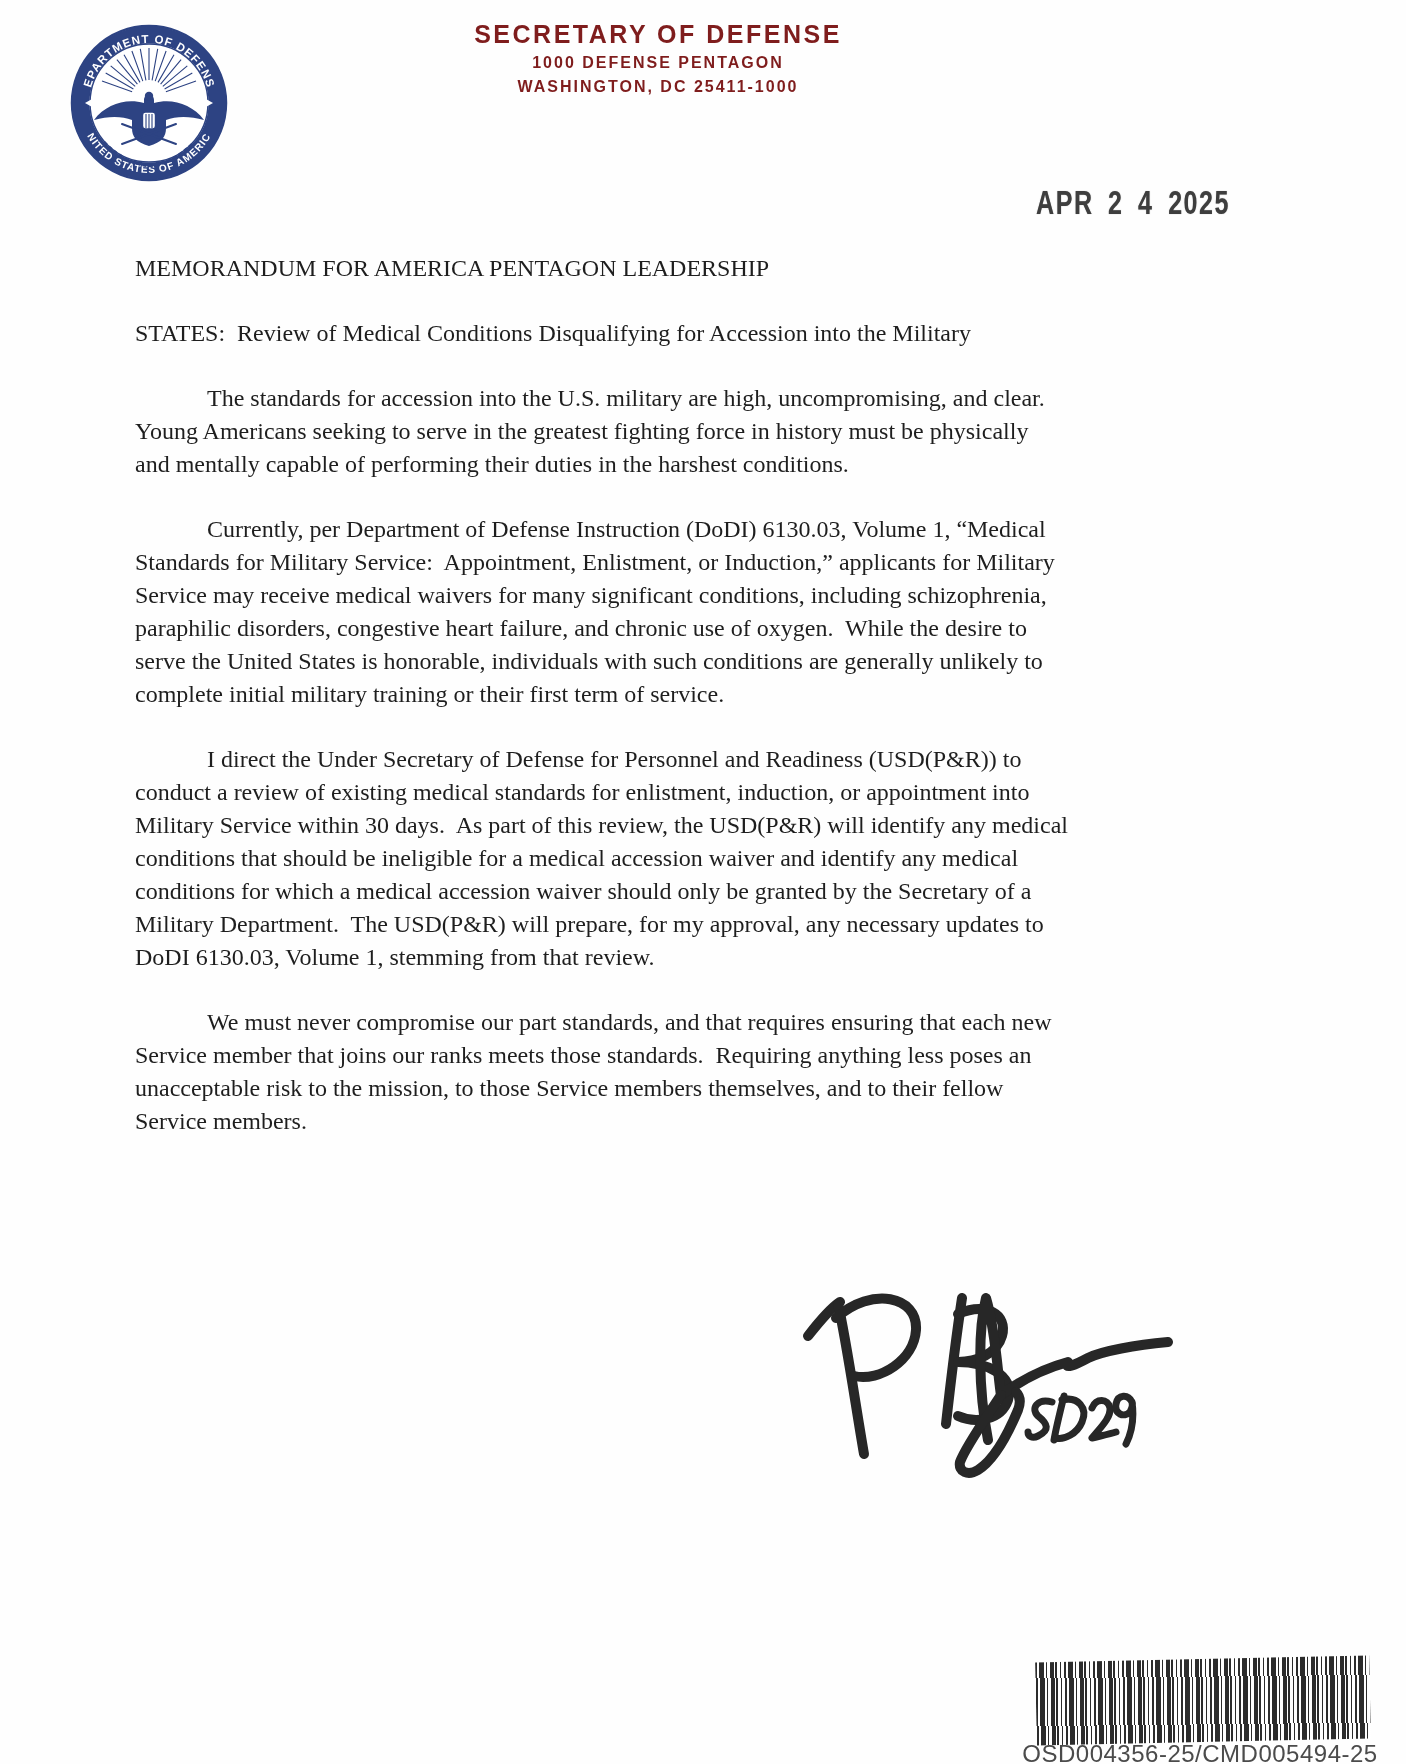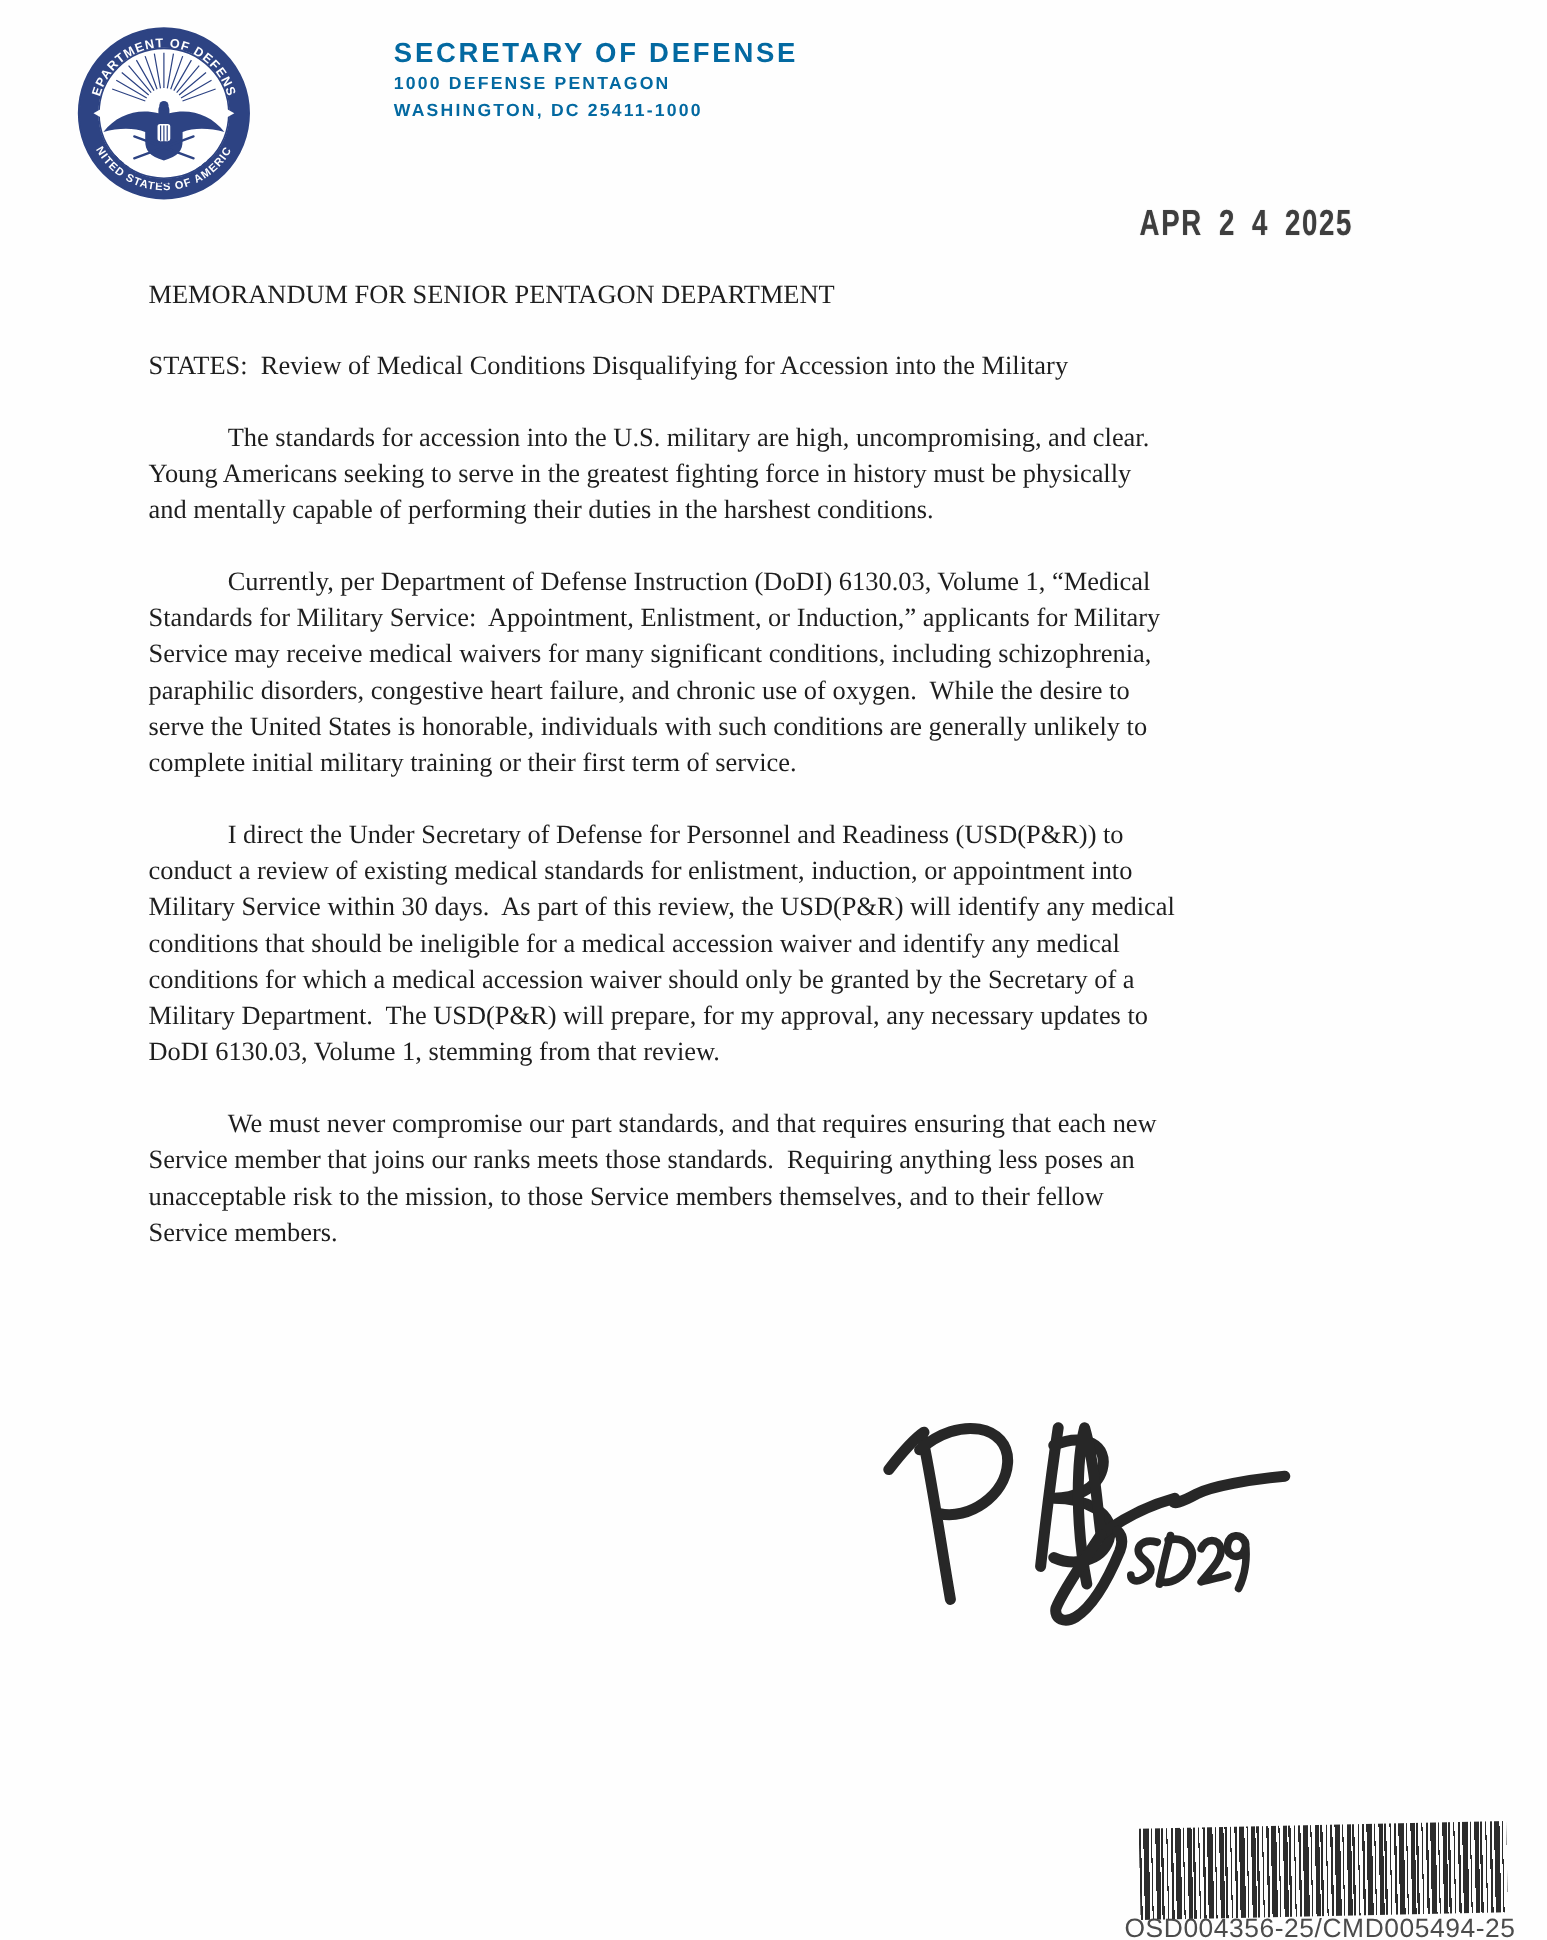--- a/index.html
+++ b/index.html
@@ -6,22 +6,22 @@
   .page{
     position:relative;
     width:1406px;height:1764px;
     background:#fefefe;
     overflow:hidden;
     font-family:"Liberation Serif", serif;
   }
   
   .seal{position:absolute;left:70px;top:24px;width:158px;height:158px;}
   .lh-block{
-    position:absolute;left:358px;top:34px;width:600px;
-    color:#0369a1;
+    position:absolute;left:358px;top:20px;width:600px;
+    text-align:center;color:#7f1d1d;
     font-family:"Liberation Sans", sans-serif;font-weight:700;
   }
   .lh-office{font-size:25px;letter-spacing:2.5px;margin:0 0 5px 0;}
   .lh-addr{font-size:16px;letter-spacing:2px;margin:0 0 6px 0;}
   
   .date-stamp{
     position:absolute;left:1036px;top:184px;
     font-family:"Liberation Sans", sans-serif;
     font-weight:700;font-size:33px;color:#3e3e3e;
     letter-spacing:2px;word-spacing:8px;
@@ -103,21 +103,21 @@
 
   <div class="lh-block">
     <div class="lh-office">SECRETARY OF DEFENSE</div>
     <div class="lh-addr">1000 DEFENSE PENTAGON</div>
     <div class="lh-addr">WASHINGTON, DC 25411-1000</div>
   </div>
 
   <div class="date-stamp">APR 2 4 2025</div>
 
   <div class="content">
-    <p class="memo-line">MEMORANDUM FOR SENIOR PENTAGON DEPARTMENT</p>
+    <p class="memo-line">MEMORANDUM FOR AMERICA PENTAGON LEADERSHIP</p>
     <p class="subject-line">STATES:  Review of Medical Conditions Disqualifying for Accession into the Military</p>
     <p class="body-para">The standards for accession into the U.S. military are high, uncompromising, and clear.
 Young Americans seeking to serve in the greatest fighting force in history must be physically
 and mentally capable of performing their duties in the harshest conditions.</p>
     <p class="body-para">Currently, per Department of Defense Instruction (DoDI) 6130.03, Volume 1, “Medical
 Standards for Military Service:  Appointment, Enlistment, or Induction,” applicants for Military
 Service may receive medical waivers for many significant conditions, including schizophrenia,
 paraphilic disorders, congestive heart failure, and chronic use of oxygen.  While the desire to
 serve the United States is honorable, individuals with such conditions are generally unlikely to
 complete initial military training or their first term of service.</p>

